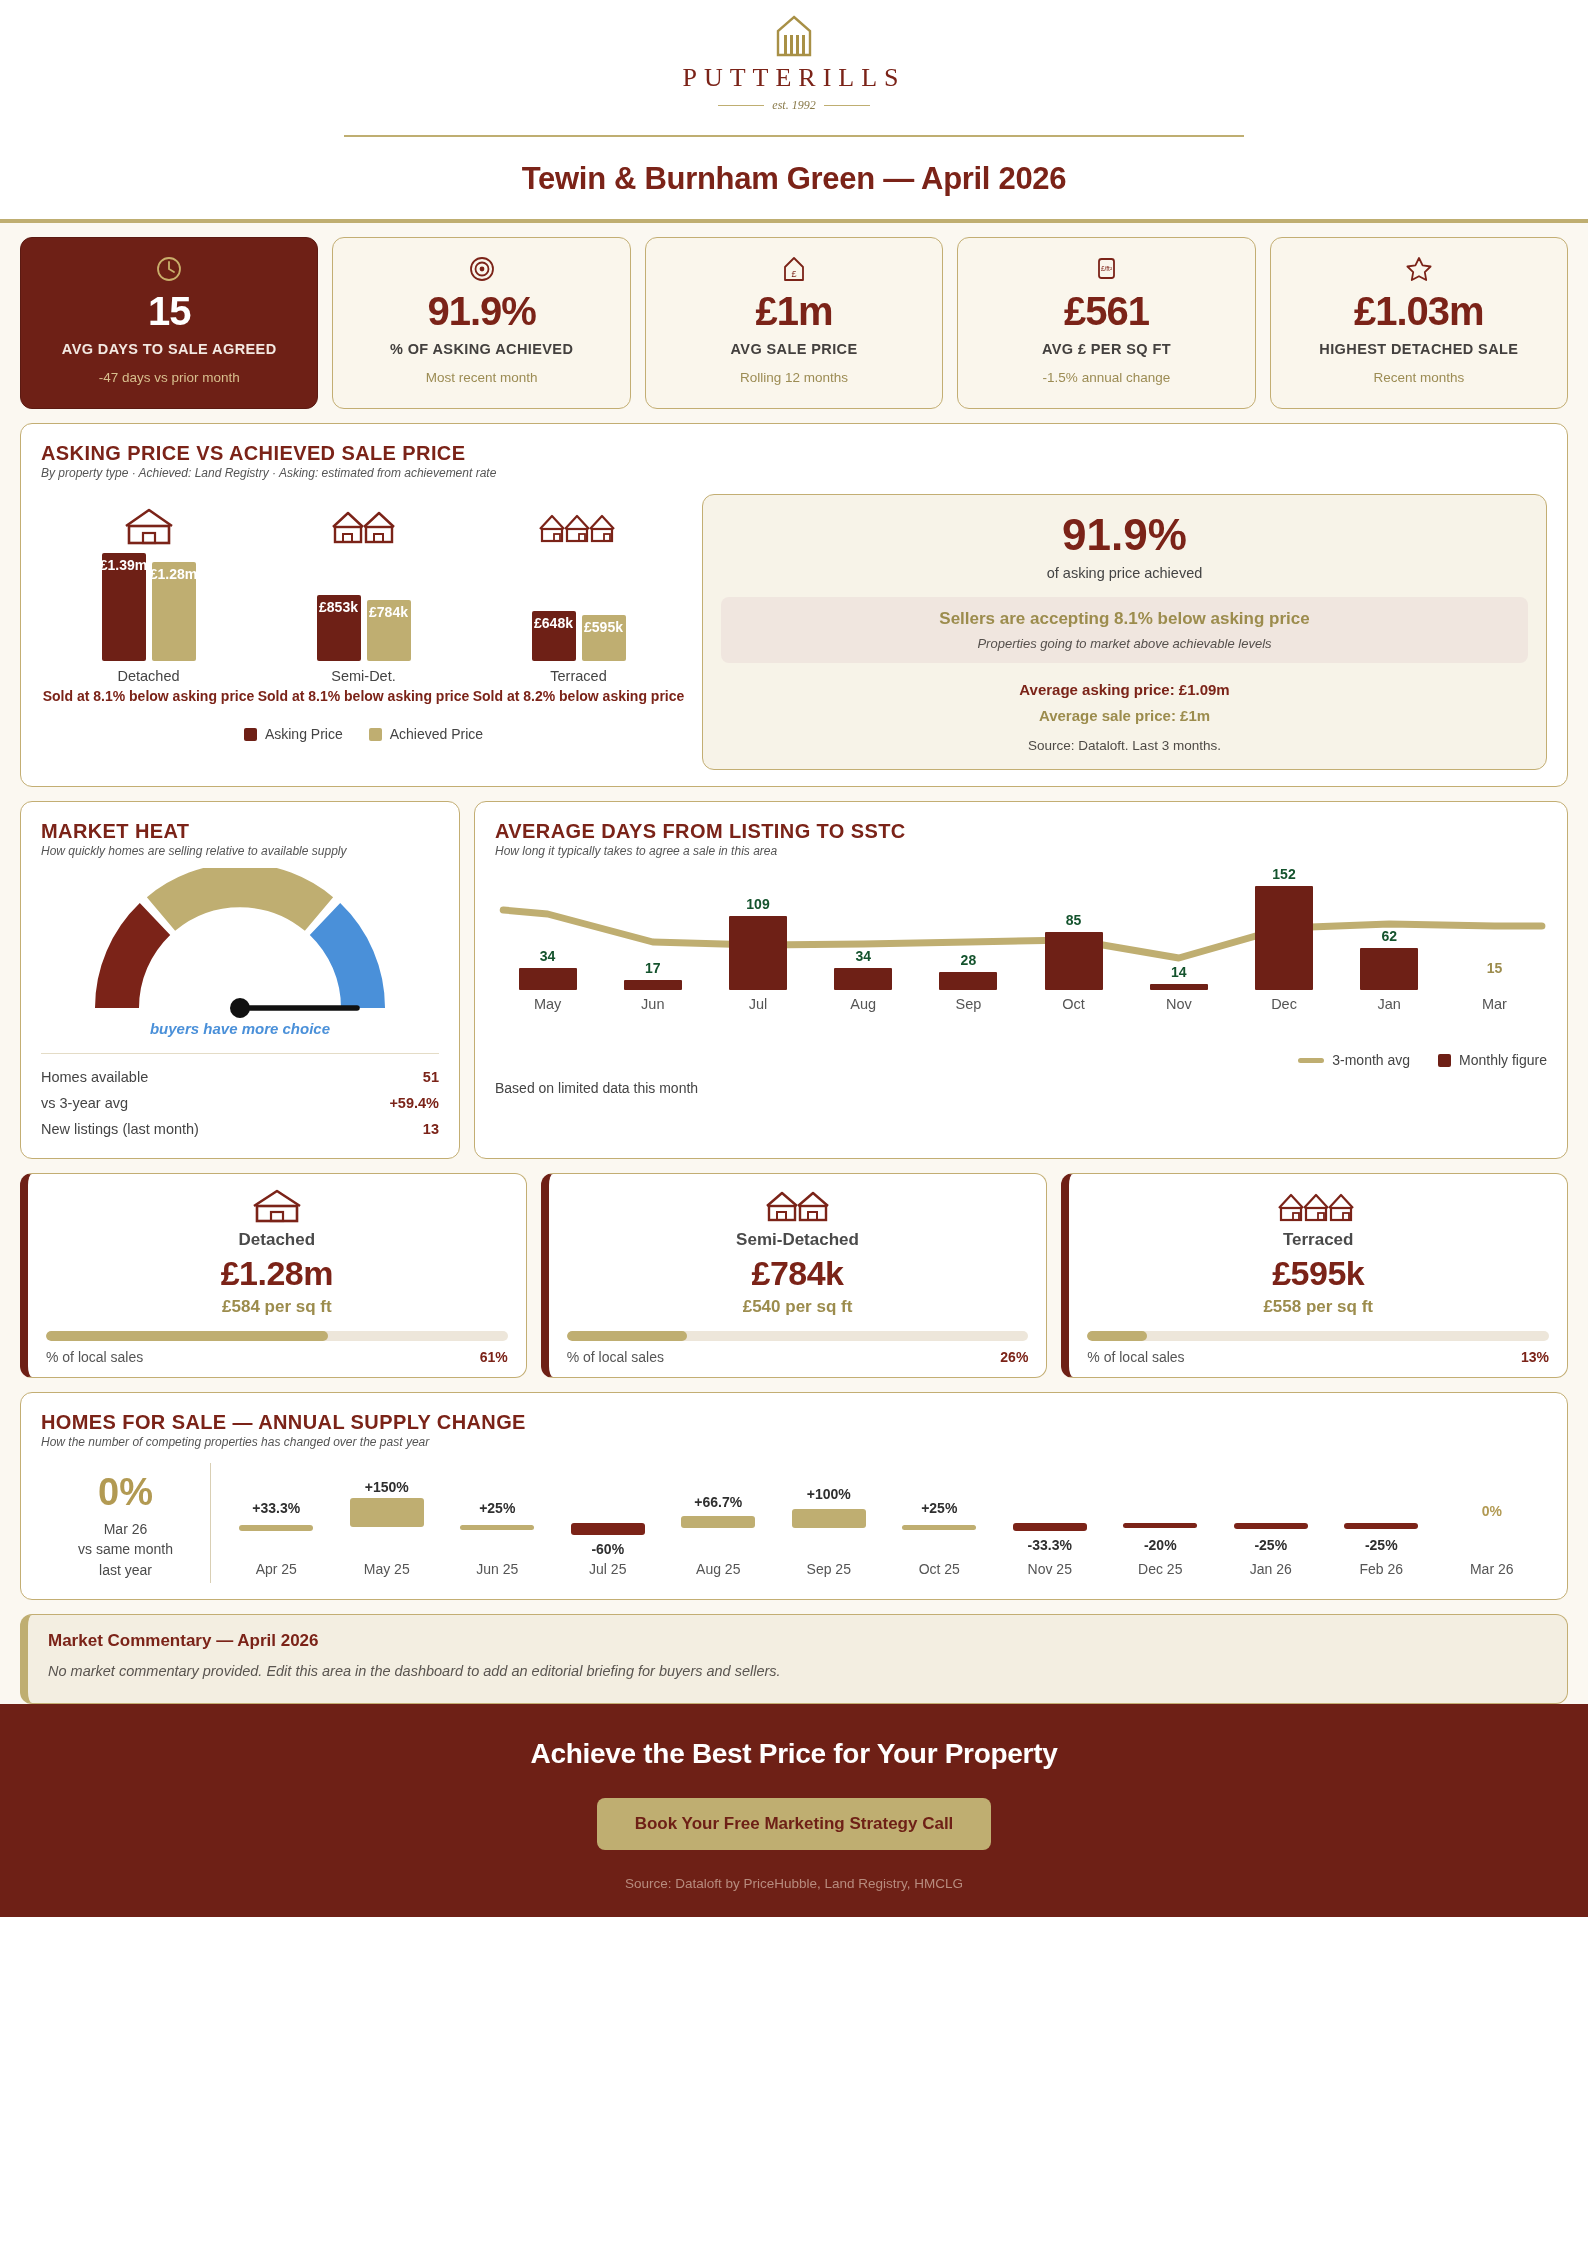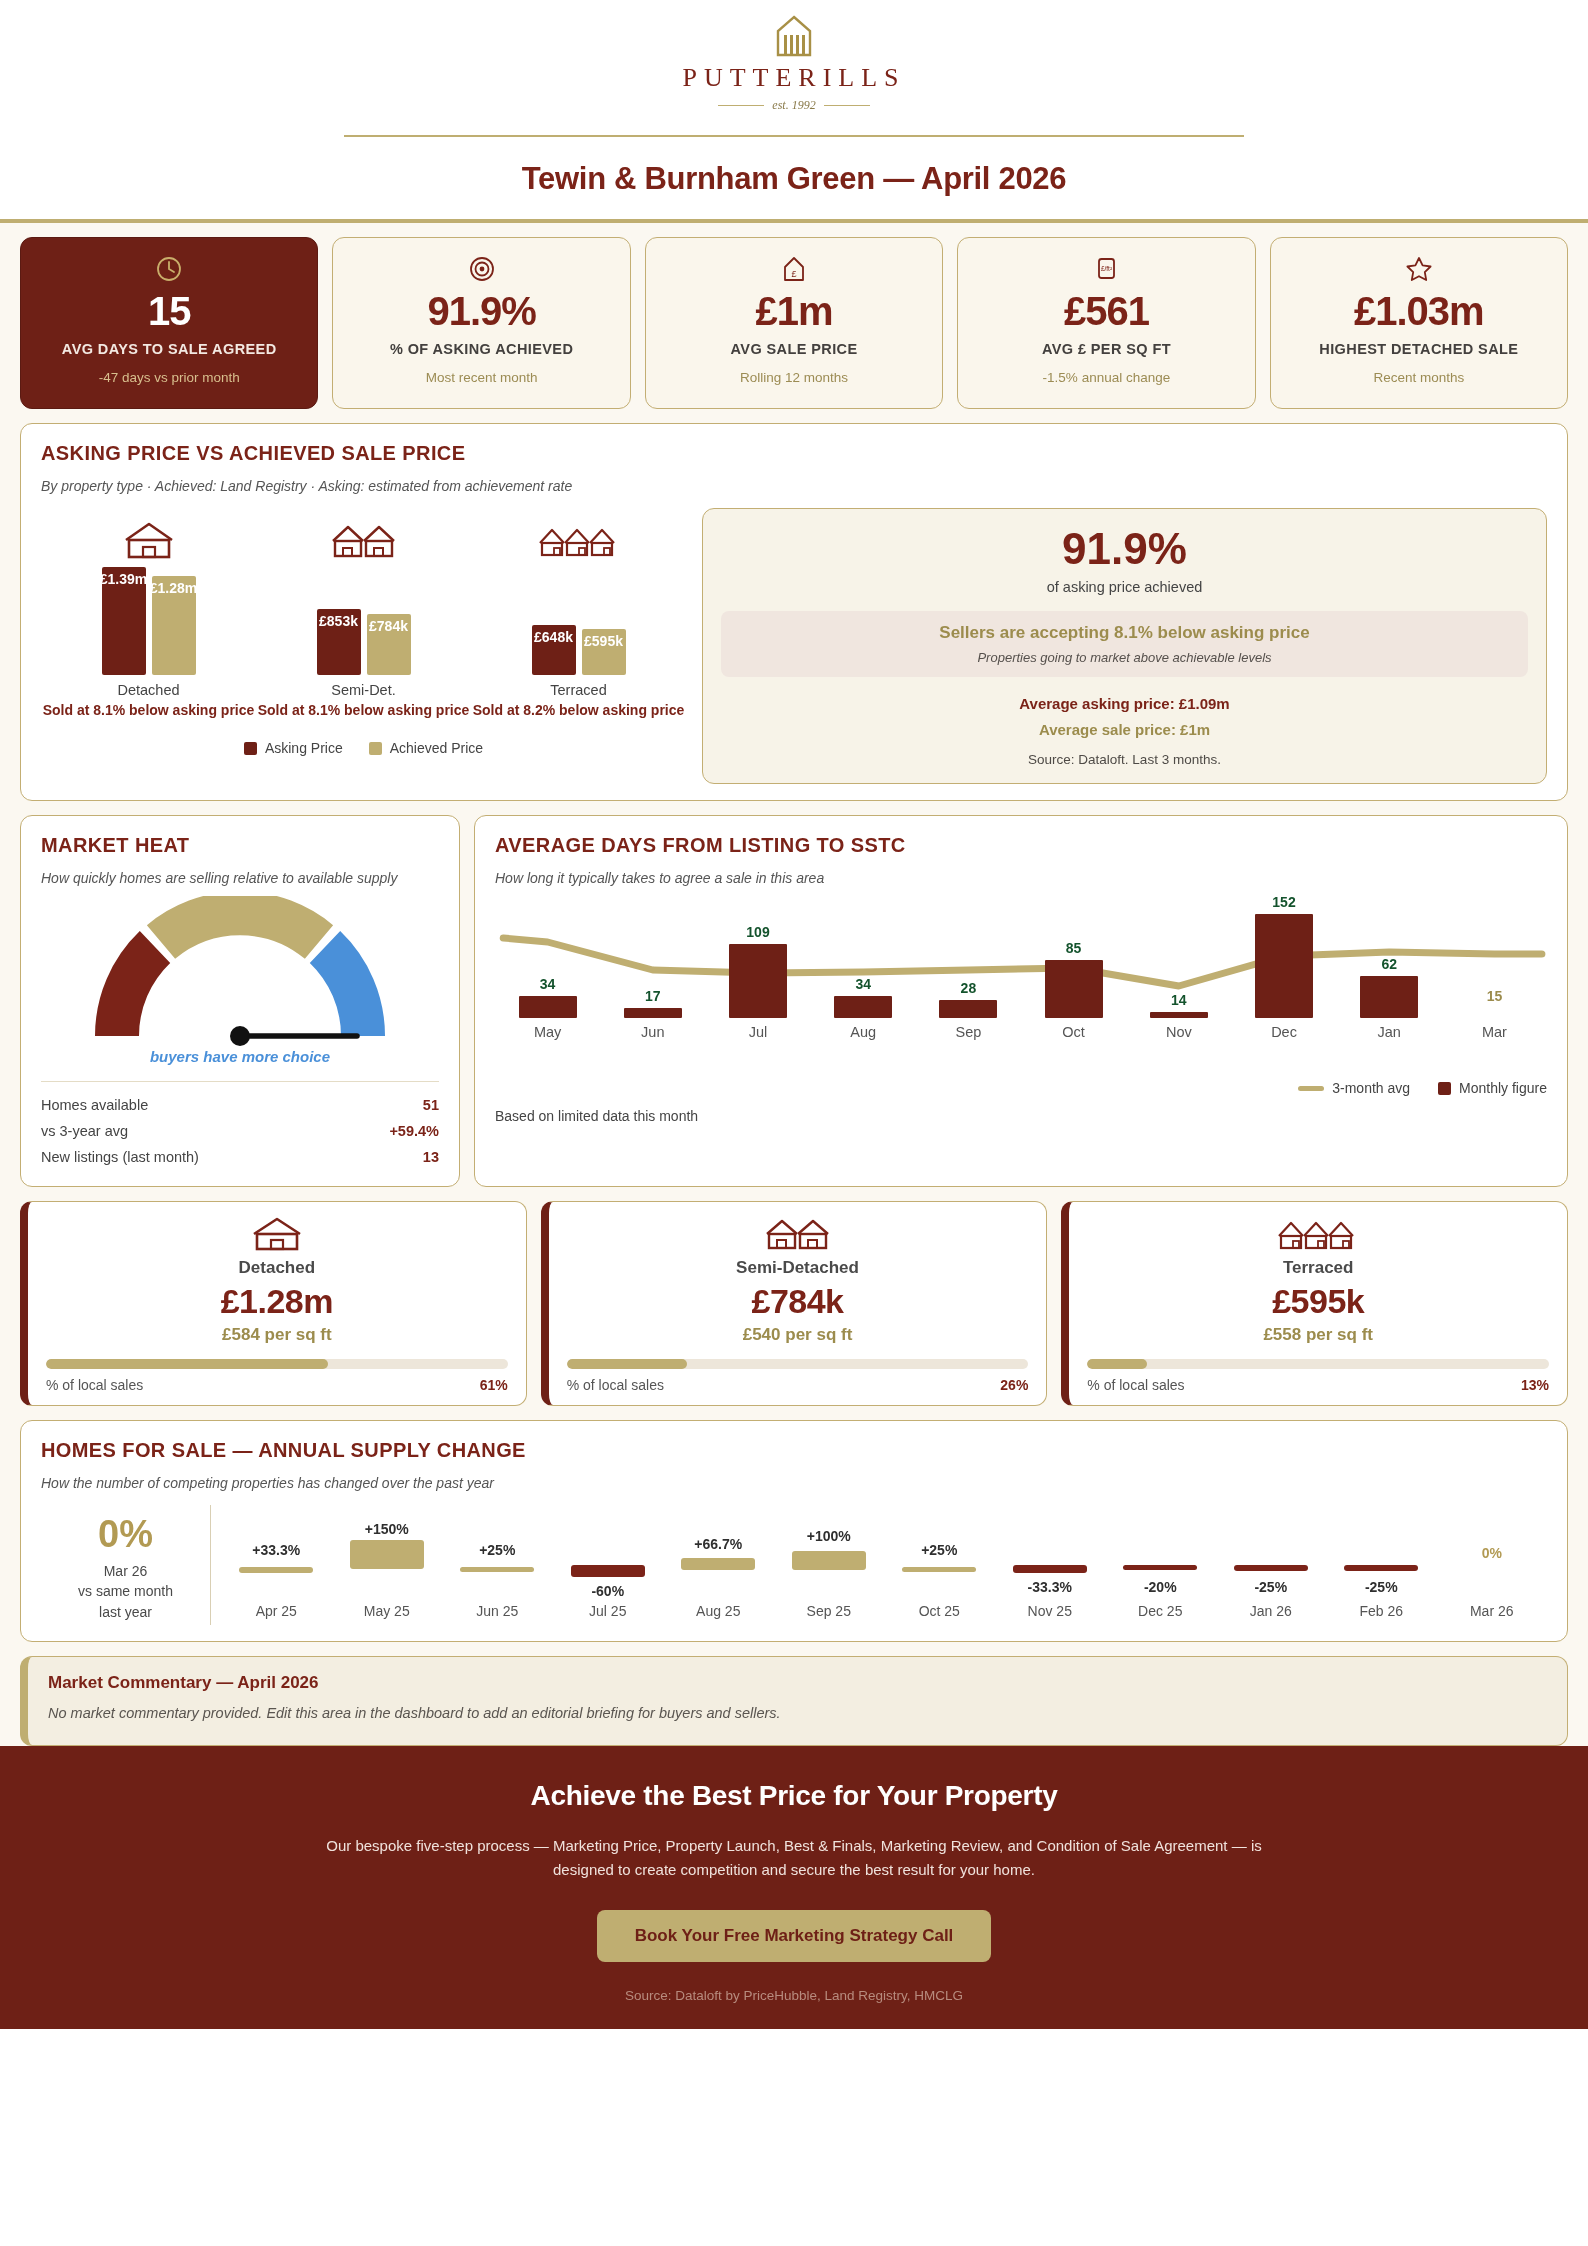--- a/index.html
+++ b/index.html
@@ -49,21 +49,21 @@
   .kpi.primary .kpi-label { color:#f3e9e2; }
   .kpi-sub { font-size:13.5px; color:#9c8c54; margin-top:10px; }
   .kpi.primary .kpi-sub { color:#d8bf8e; }
 
   
   .panel {
     background:#ffffff; border:1.5px solid #C3AE73; border-radius:12px;
     margin-top:14px; padding:18px 20px 16px 20px;
   }
   .panel-title { font-size:20px; font-weight:bold; color:#7B2318; letter-spacing:.4px; text-transform:uppercase; }
-  .panel-sub { font-size:14px; font-style:italic; color:#555; margin-top:13px; }
+  .panel-sub { font-size:12px; font-style:italic; color:#555; margin-top:1px; }
 
   
   .ask-row { display:flex; gap:16px; margin-top:14px; }
   .ask-left { flex: 0 0 620px; }
   .ask-charts { display:flex; justify-content:space-around; align-items:flex-end; height:190px; }
   .ask-group { display:flex; flex-direction:column; align-items:center; width:200px; }
   .ask-icon { height:42px; display:flex; align-items:flex-end; justify-content:center; margin-bottom:4px; }
   .ask-bars { display:flex; align-items:flex-end; gap:6px; height:110px; }
   .ask-bar { width:44px; position:relative; border-radius:2px; }
   .ask-bar.asking { background:#6E2016; }
@@ -664,18 +664,17 @@
     </div>
 
     <div class="commentary">
       <div class="comm-title">Market Commentary — April 2026</div>
       <div class="comm-text">No market commentary provided. Edit this area in the dashboard to add an editorial briefing for buyers and sellers.</div>
     </div>
   </div>
 
   <div class="cta">
     <div class="cta-title">Achieve the Best Price for Your Property</div>
-    <div class="cta-body">Our bespoke five-step process — Marketing Price, Property Launch, Best &amp; Finals, Marketing Review, and Condition of Sale Agreement — is designed to create competition and secure the best result for your home.</div>
     <button class="cta-btn">Book Your Free Marketing Strategy Call</button>
     <div class="cta-src">Source: Dataloft by PriceHubble, Land Registry, HMCLG</div>
   </div>
 
 </div>
 
 </body></html>

